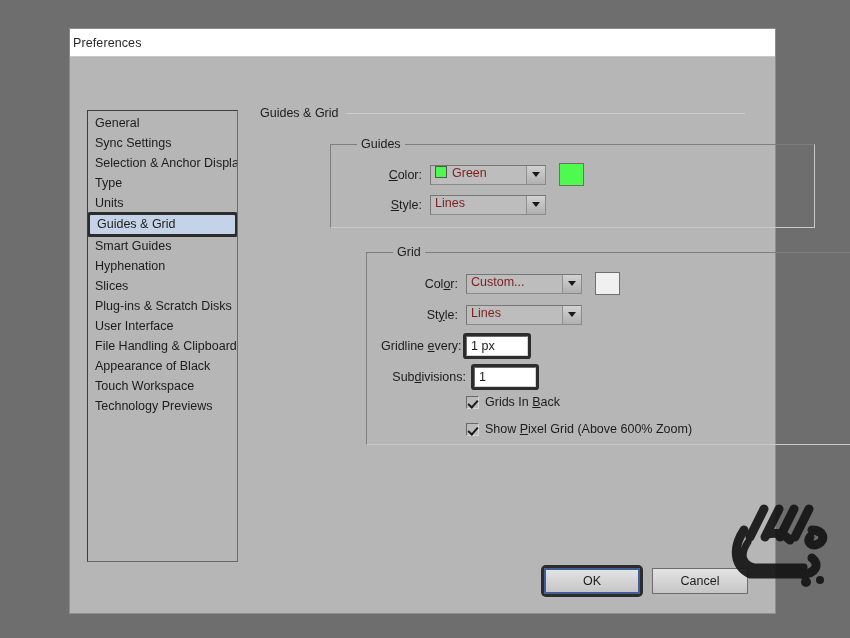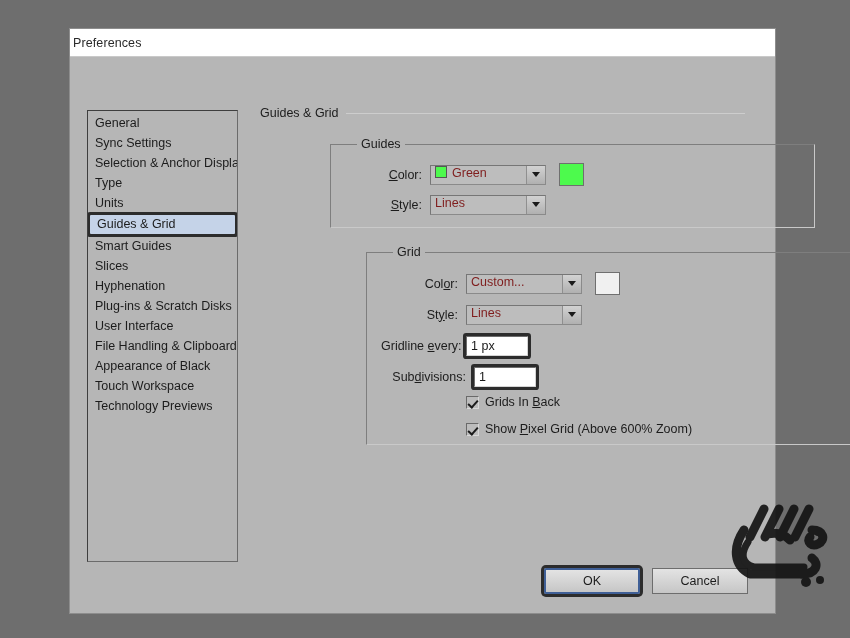--- a/index.html
+++ b/index.html
@@ -277,22 +277,22 @@
   <div id="dlg-body">
 
     <div id="sidebar">
         <div class="side-item"><span>General</span></div>
         <div class="side-item"><span>Sync Settings</span></div>
         <div class="side-item"><span>Selection &amp; Anchor Display</span></div>
         <div class="side-item"><span>Type</span></div>
         <div class="side-item"><span>Units</span></div>
         <div class="side-item selected"><span>Guides &amp; Grid</span></div>
         <div class="side-item"><span>Smart Guides</span></div>
+        <div class="side-item"><span>Hyphenation</span></div>
         <div class="side-item"><span>Slices</span></div>
-        <div class="side-item"><span>Hyphenation</span></div>
         <div class="side-item"><span>Plug-ins &amp; Scratch Disks</span></div>
         <div class="side-item"><span>User Interface</span></div>
         <div class="side-item"><span>File Handling &amp; Clipboard</span></div>
         <div class="side-item"><span>Appearance of Black</span></div>
         <div class="side-item"><span>Touch Workspace</span></div>
         <div class="side-item"><span>Technology Previews</span></div>
       </div>
 
     <div id="pane">
 

